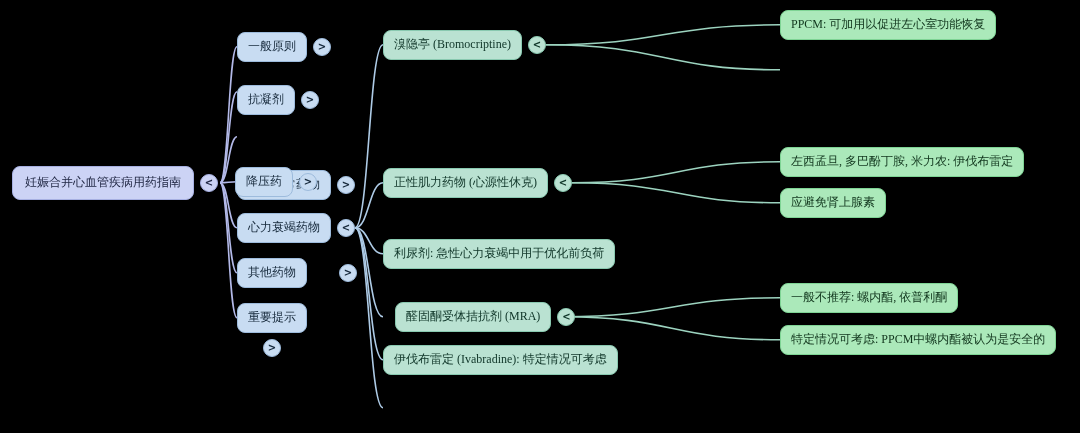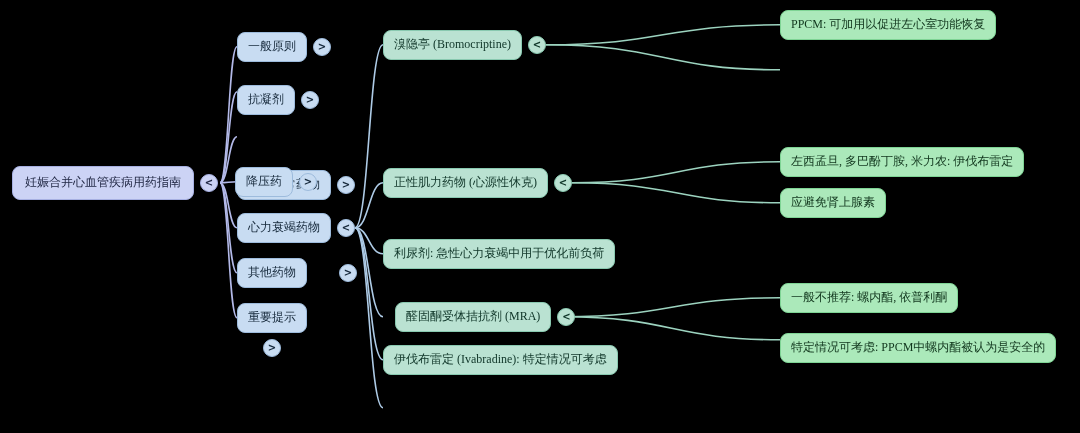--- a/index.html
+++ b/index.html
@@ -191,18 +191,18 @@
   <div class="row" style="left:780px; top:188px;">
     <div class="box l4">
       <span>应避免肾上腺素</span>
     </div>
   </div>
   <div class="row" style="left:780px; top:283px;">
     <div class="box l4">
       <span>一般不推荐: 螺内酯, 依普利酮</span>
     </div>
   </div>
-  <div class="row" style="left:780px; top:325px;margin-top:8px;">
+  <div class="row" style="left:780px; top:325px;">
     <div class="box l4">
       <span>特定情况可考虑: PPCM中螺内酯被认为是安全的</span>
     </div>
   </div>
 </div>
 
 </body></html>

